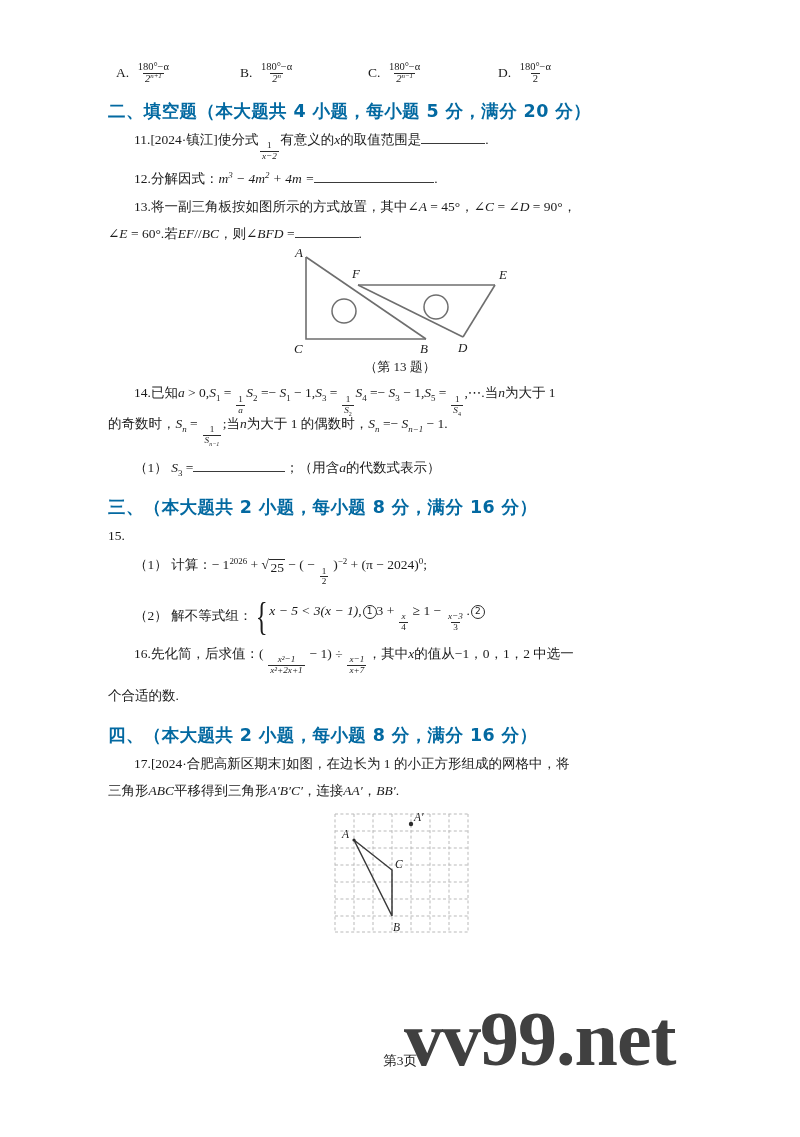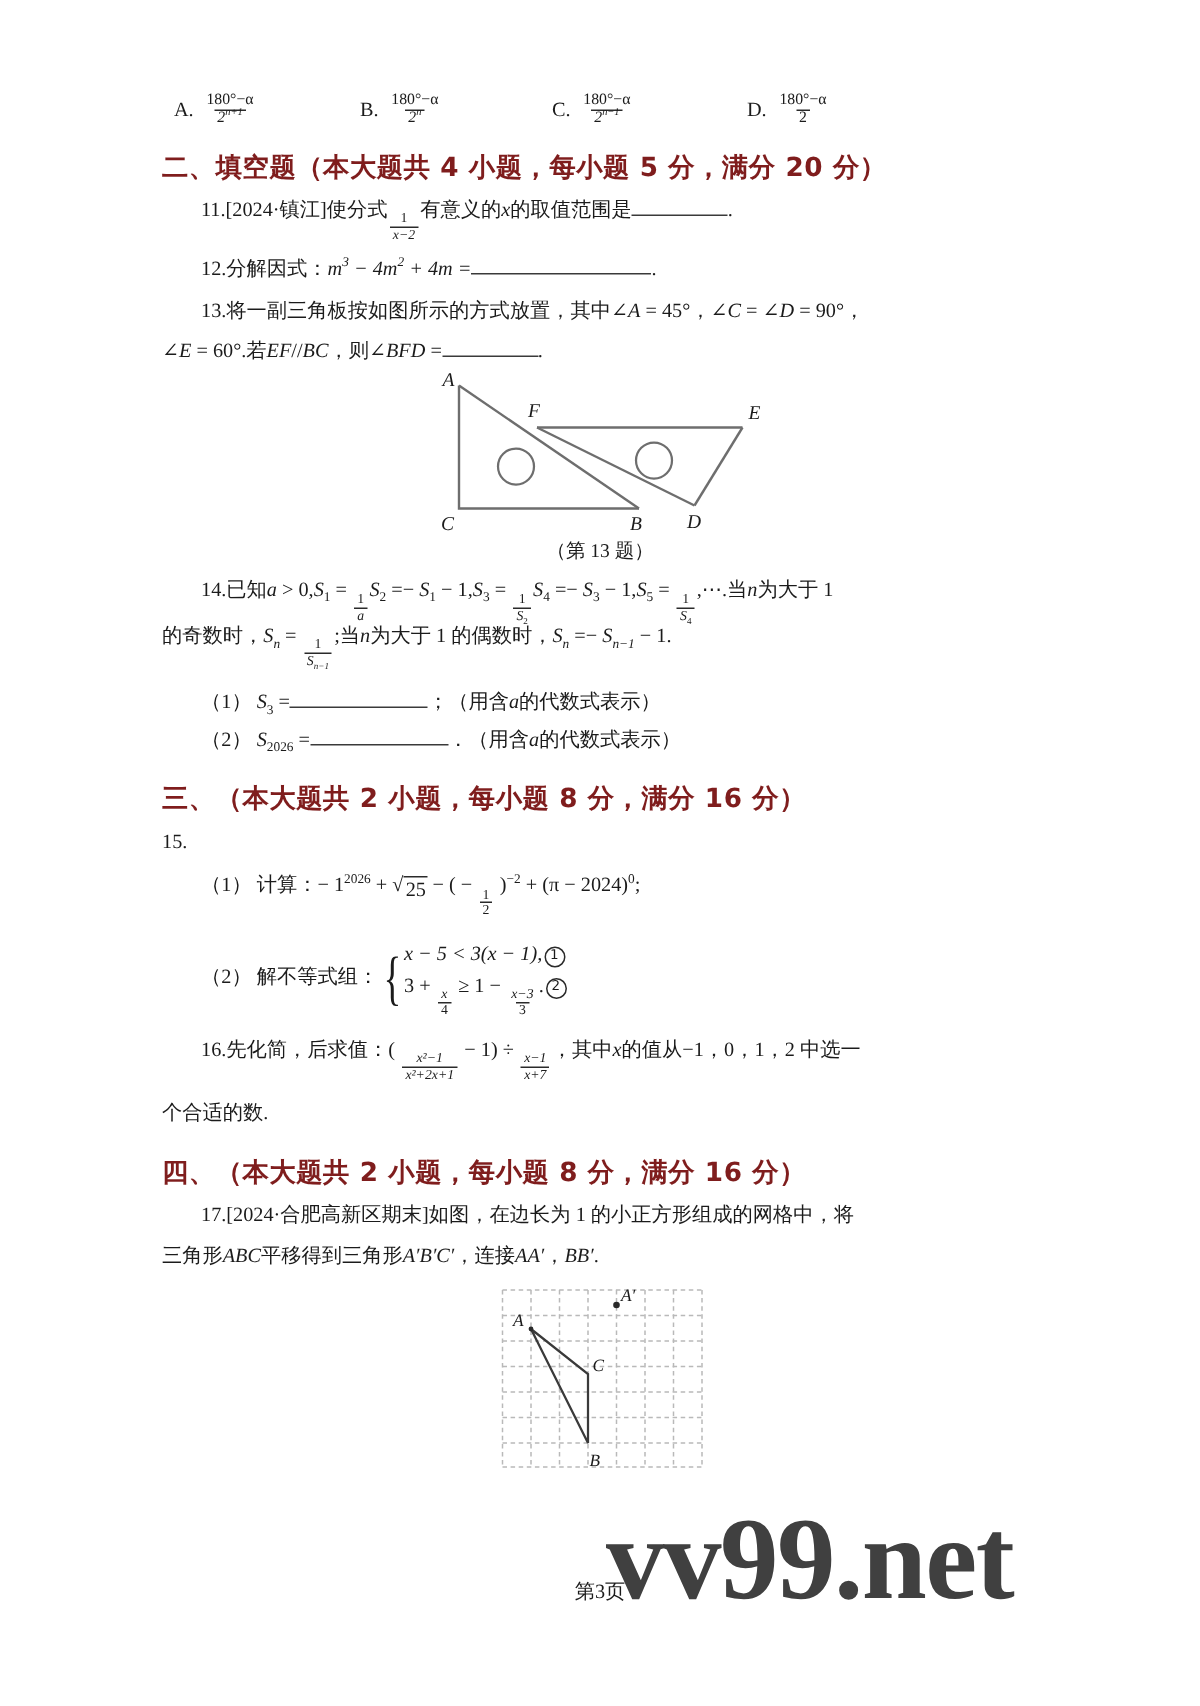--- a/index.html
+++ b/index.html
@@ -54,21 +54,21 @@
   .qbody { flex: 1 1 auto; }
   .it { font-style: italic; }
 
   
   .section-head {
     font-family: "DejaVu Sans", "Liberation Sans", sans-serif;
     font-weight: 700;
     font-size: 17.5px;
     letter-spacing: .4px;
     margin: 14px 0 9px 0;
-    color: #7f1d1d;
+    color: #0369a1;
   }
 
   
   .choices {
     display: flex;
     align-items: flex-start;
     font-size: 13.5px;
     margin: 0 0 0 8px;
     gap: 0;
   }
@@ -142,21 +142,21 @@
   .brace {
     font-size: 40px;
     line-height: .78;
     font-weight: 300;
     transform: scaleX(.62);
     transform-origin: center;
     margin-right: -2px;
   }
   .system-rows {
     display: inline-flex;
-    flex-direction: column;
+    flex-direction: row;
     justify-content: center;
     line-height: 1.55;
   }
   .circled {
     display: inline-block;
     border: 1px solid #2a2a2a;
     border-radius: 50%;
     width: 12px;
     height: 12px;
     line-height: 11px;
@@ -308,24 +308,20 @@
             <span class="num">1</span>
             <span class="den"><span class="it">S</span><sub class="e it">n−1</sub></span>
           </span><span>;当</span><span class="it">n</span><span>为大于 1 的偶数时，</span><span class="it">S</span><sub class="e it">n</sub><span> =− </span><span class="it">S</span><sub class="e it">n−1</sub><span> − 1.</span>
       </div>
 
       <div class="sub" style="margin-top:14px;">
         <span>（1）</span>
         <span class="it">S</span><sub class="e">3</sub><span> =</span><span class="blank b-md"></span><span>；（用含</span><span class="it">a</span><span>的代数式表示）</span>
       </div>
 
-      <div class="sub">
-        <span>（2）</span>
-        <span class="it">S</span><sub class="e">2026</sub><span> =</span><span class="blank b-md"></span><span>．（用含</span><span class="it">a</span><span>的代数式表示）</span>
-      </div>
     </div>
 
     <div class="section-head" style="margin-top:18px;">三、（本大题共 2 小题，每小题 8 分，满分 16 分）</div>
 
     <div class="q">
       <div>15.</div>
 
       <div class="sub" style="margin-top:12px;">
         <span>（1）</span>
         <span>计算：</span><span>− 1</span><sup class="e">2026</sup><span> + </span><span class="sqrt">

